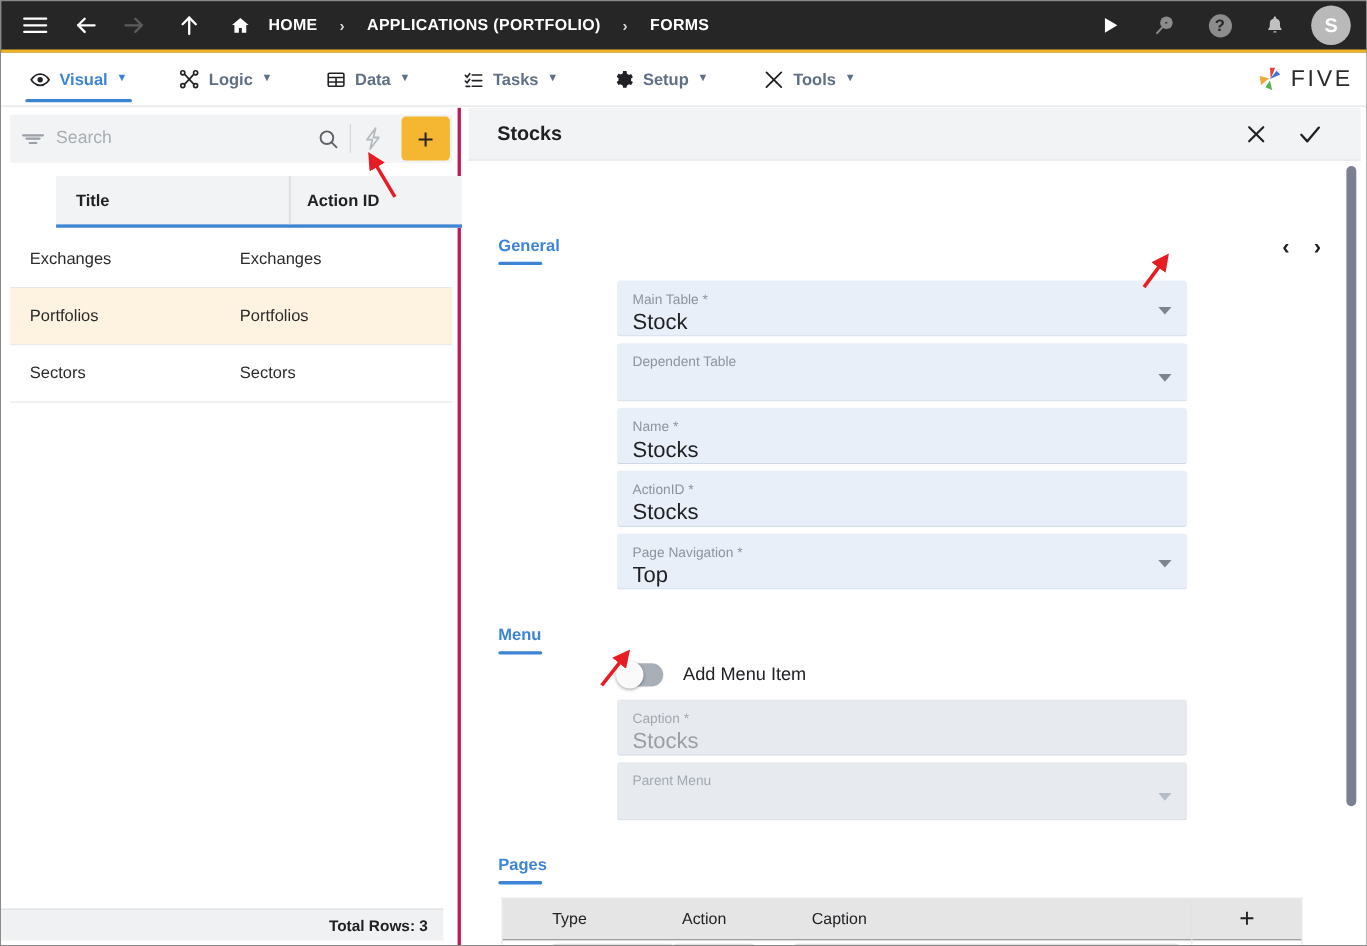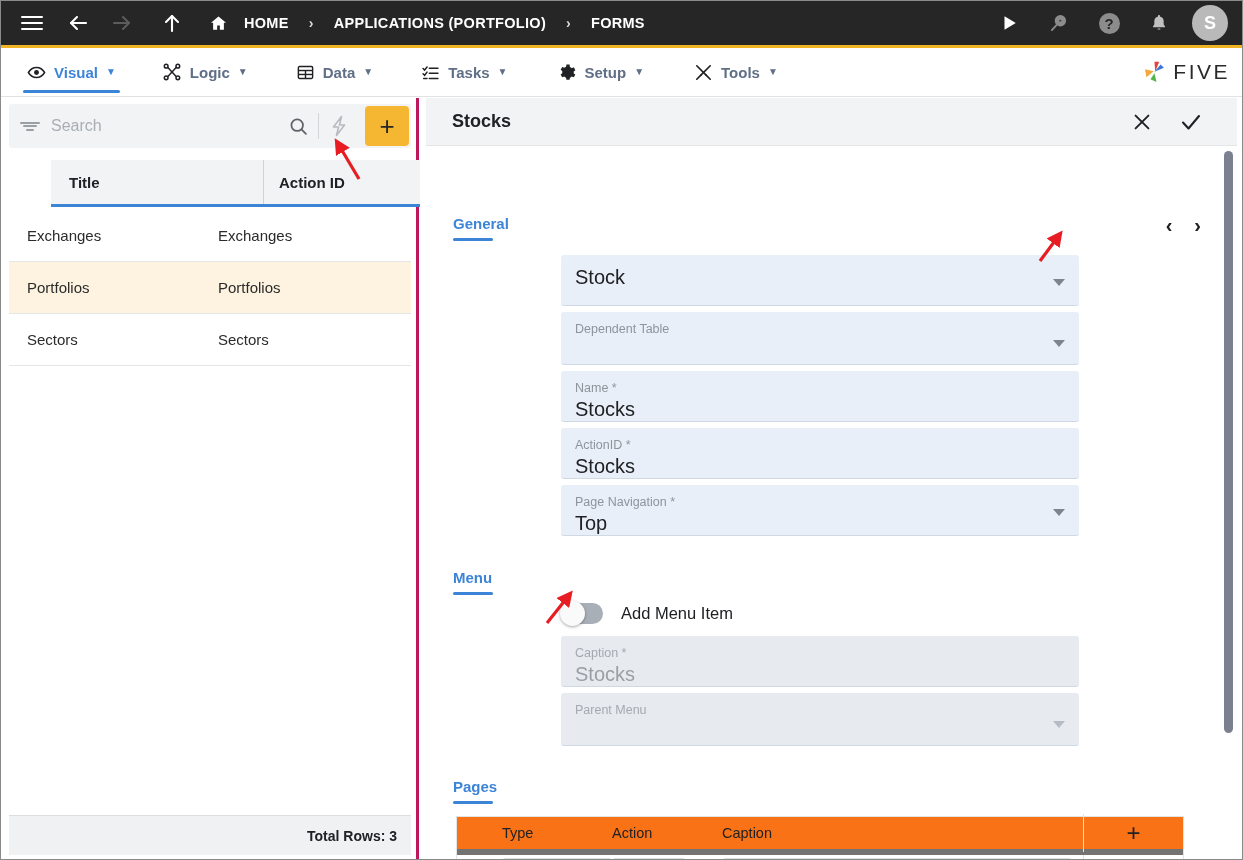--- a/index.html
+++ b/index.html
@@ -139,22 +139,22 @@
   .grid-rows { position: absolute; left: 8px; top: 112px; width: 402px; }
   .grid-row {
     display: flex; align-items: center; height: 52px;
     border-bottom: 1px solid #e4e6e8; background: #fff;
   }
   .grid-row.selected { background: #fdf3e0; }
   .gr-cell { font-size: 15px; color: #2b2b2b; }
   .gr-cell.c1 { width: 194px; padding-left: 18px; }
   .gr-cell.c2 { flex: 1; padding-left: 15px; }
   .total-rows {
-    position: absolute; left: 8px; bottom: 6px;
-    width: 402px; height: 40px;
+    position: absolute; left: 0; bottom: 6px;
+    width: 402px; height: 29px;
     background: #eff1f2;
     border-top: 1px solid #dcdfe1;
     display: flex; align-items: center; justify-content: flex-end;
     padding-right: 14px;
     font-size: 14px; font-weight: bold; color: #202124;
   }
 
   
   .right-panel {
     position: absolute; left: 419px; top: 97px;
@@ -245,22 +245,22 @@
   }
   .toggle-label { font-size: 16.5px; color: #202124; }
 
   
   .pages-table {
     margin-left: 30px; width: 728px;
     border: 1px solid #e1e3e5; border-bottom: none;
   }
   .pt-head {
     display: flex; align-items: center; height: 38px;
-    background: #f97316; border-bottom: 6px solid #737373;
-    font-size: 14.5px; color: #202124;
+    background: #e5e5e5; border-bottom: 1px solid #737373;
+    font-size: 14.5px; color: #202124; gap: 8px;
   }
   .pt-h { padding-left: 0; }
   .pt-h.t { width: 155px; padding-left: 45px; }
   .pt-h.a { width: 110px; }
   .pt-h.c { flex: 1; }
   .pt-plus {
     width: 100px; display: flex; align-items: center; justify-content: center;
     font-size: 24px; color: #202124; border-left: 1px solid #e1e3e5;
     height: 38px; cursor: pointer; line-height: 1;
   }
@@ -529,20 +529,21 @@
 
       <div style="margin-left:27px;margin-top:68px;">
         <div class="section-label">
           <span>General</span>
           <span class="ul"></span>
         </div>
       </div>
 
       <div style="margin-top:14px;">
         <div class="field h-norm">
+          <div class="flabel">Main Table *</div>
           <div class="fvalue">Stock</div>
           <span class="darrow" style="top:24px;"></span>
         </div>
 
         <div class="field h-tall">
           <div class="flabel">Dependent Table</div>
           <div class="fvalue"></div>
           <span class="darrow" style="top:28px;"></span>
         </div>
 

